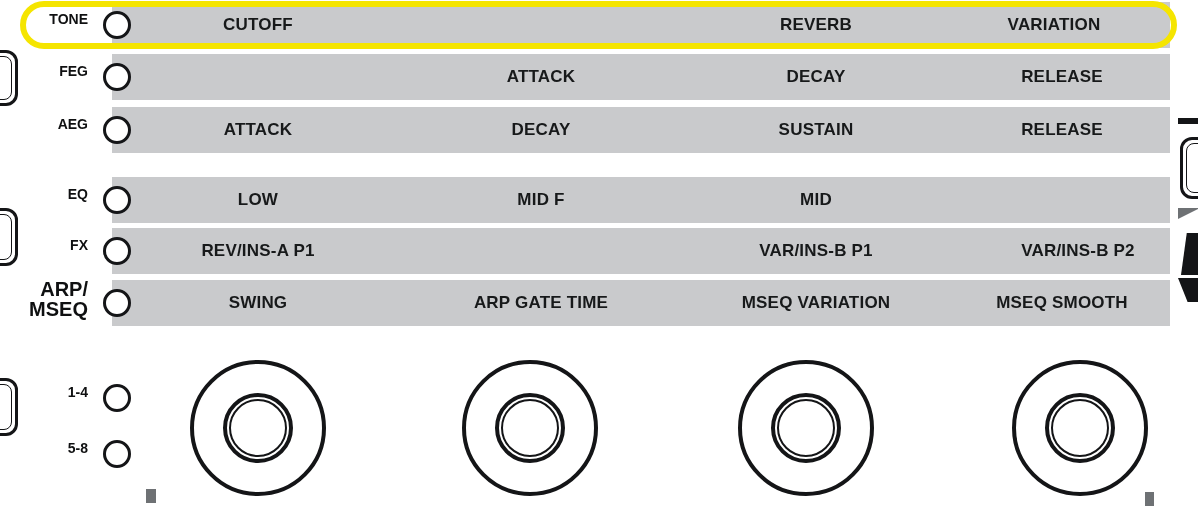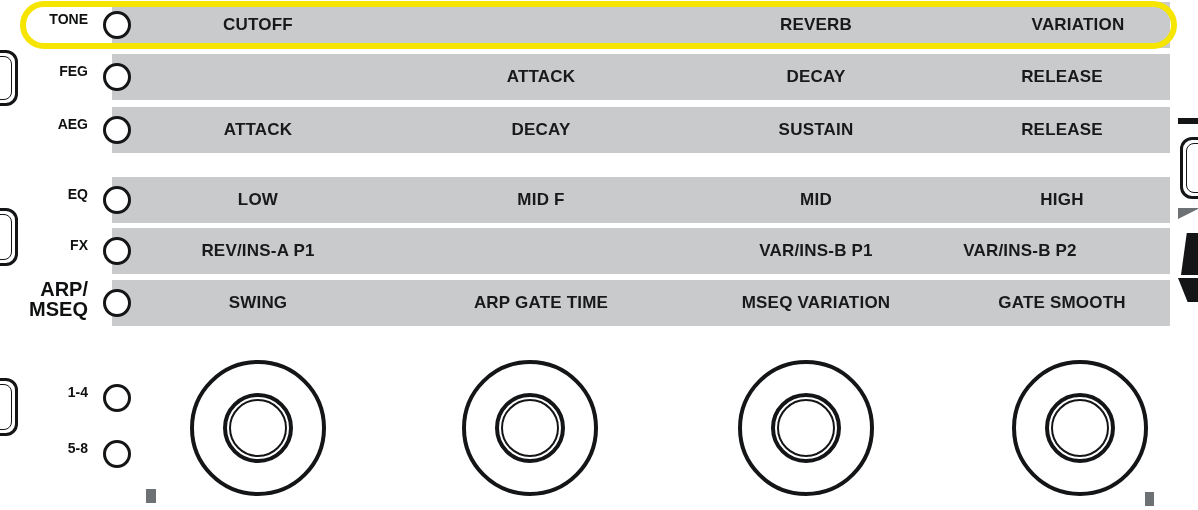--- a/index.html
+++ b/index.html
@@ -144,54 +144,53 @@
   }
 </style>
 </head>
 <body>
 
 <div id="panel">
 
   <div class="bar" style="left:112px; top:2px; width:1058px; height:46px;">
     <div class="cell" style="left:0px;width:292px;">CUTOFF</div>
     <div class="cell" style="left:566px;width:276px;">REVERB</div>
-    <div class="cell" style="left:858px;width:216px;text-align:right;">VARIATION</div>
+    <div class="cell" style="left:834px;width:216px;text-align:right;">VARIATION</div>
   </div>
 
   <div class="bar" style="left:112px; top:54px; width:1058px; height:46px;">
     <div class="cell" style="left:292px;width:274px;">ATTACK</div>
     <div class="cell" style="left:566px;width:276px;">DECAY</div>
     <div class="cell" style="left:842px;width:216px;">RELEASE</div>
   </div>
 
   <div class="bar" style="left:112px; top:107px; width:1058px; height:46px;">
     <div class="cell" style="left:0px;width:292px;">ATTACK</div>
     <div class="cell" style="left:292px;width:274px;">DECAY</div>
     <div class="cell" style="left:566px;width:276px;">SUSTAIN</div>
     <div class="cell" style="left:842px;width:216px;">RELEASE</div>
   </div>
 
   <div class="bar" style="left:112px; top:177px; width:1058px; height:46px;">
     <div class="cell" style="left:0px;width:292px;">LOW</div>
     <div class="cell" style="left:292px;width:274px;">MID F</div>
     <div class="cell" style="left:566px;width:276px;">MID</div>
-    <div class="cell" style="left:842px;width:216px;">HIGH</div>
   </div>
 
   <div class="bar" style="left:112px; top:228px; width:1058px; height:46px;">
     <div class="cell" style="left:0px;width:292px;">REV/INS-A P1</div>
     <div class="cell" style="left:566px;width:276px;">VAR/INS-B P1</div>
-    <div class="cell" style="left:800px;width:216px;">VAR/INS-B P2</div>
+    <div class="cell" style="left:858px;width:216px;">VAR/INS-B P2</div>
   </div>
 
   <div class="bar" style="left:112px; top:280px; width:1058px; height:46px;">
     <div class="cell" style="left:0px;width:292px;">SWING</div>
     <div class="cell" style="left:292px;width:274px;">ARP GATE TIME</div>
     <div class="cell" style="left:566px;width:276px;">MSEQ VARIATION</div>
-    <div class="cell" style="left:842px;width:216px;">GATE SMOOTH</div>
+    <div class="cell" style="left:842px;width:216px;">MSEQ SMOOTH</div>
   </div>
 
   <div class="row-highlight" style="left:20px; top:1px; width:1157px; height:48px;"></div>
 
   <div class="sec-label" style="left:10px; top:12px; width:78px;">TONE</div>
   <div class="led" style="left:103px; top:11px;"></div>
 
   <div class="sec-label" style="left:10px; top:64px; width:78px;">FEG</div>
   <div class="led" style="left:103px; top:63px;"></div>
 

